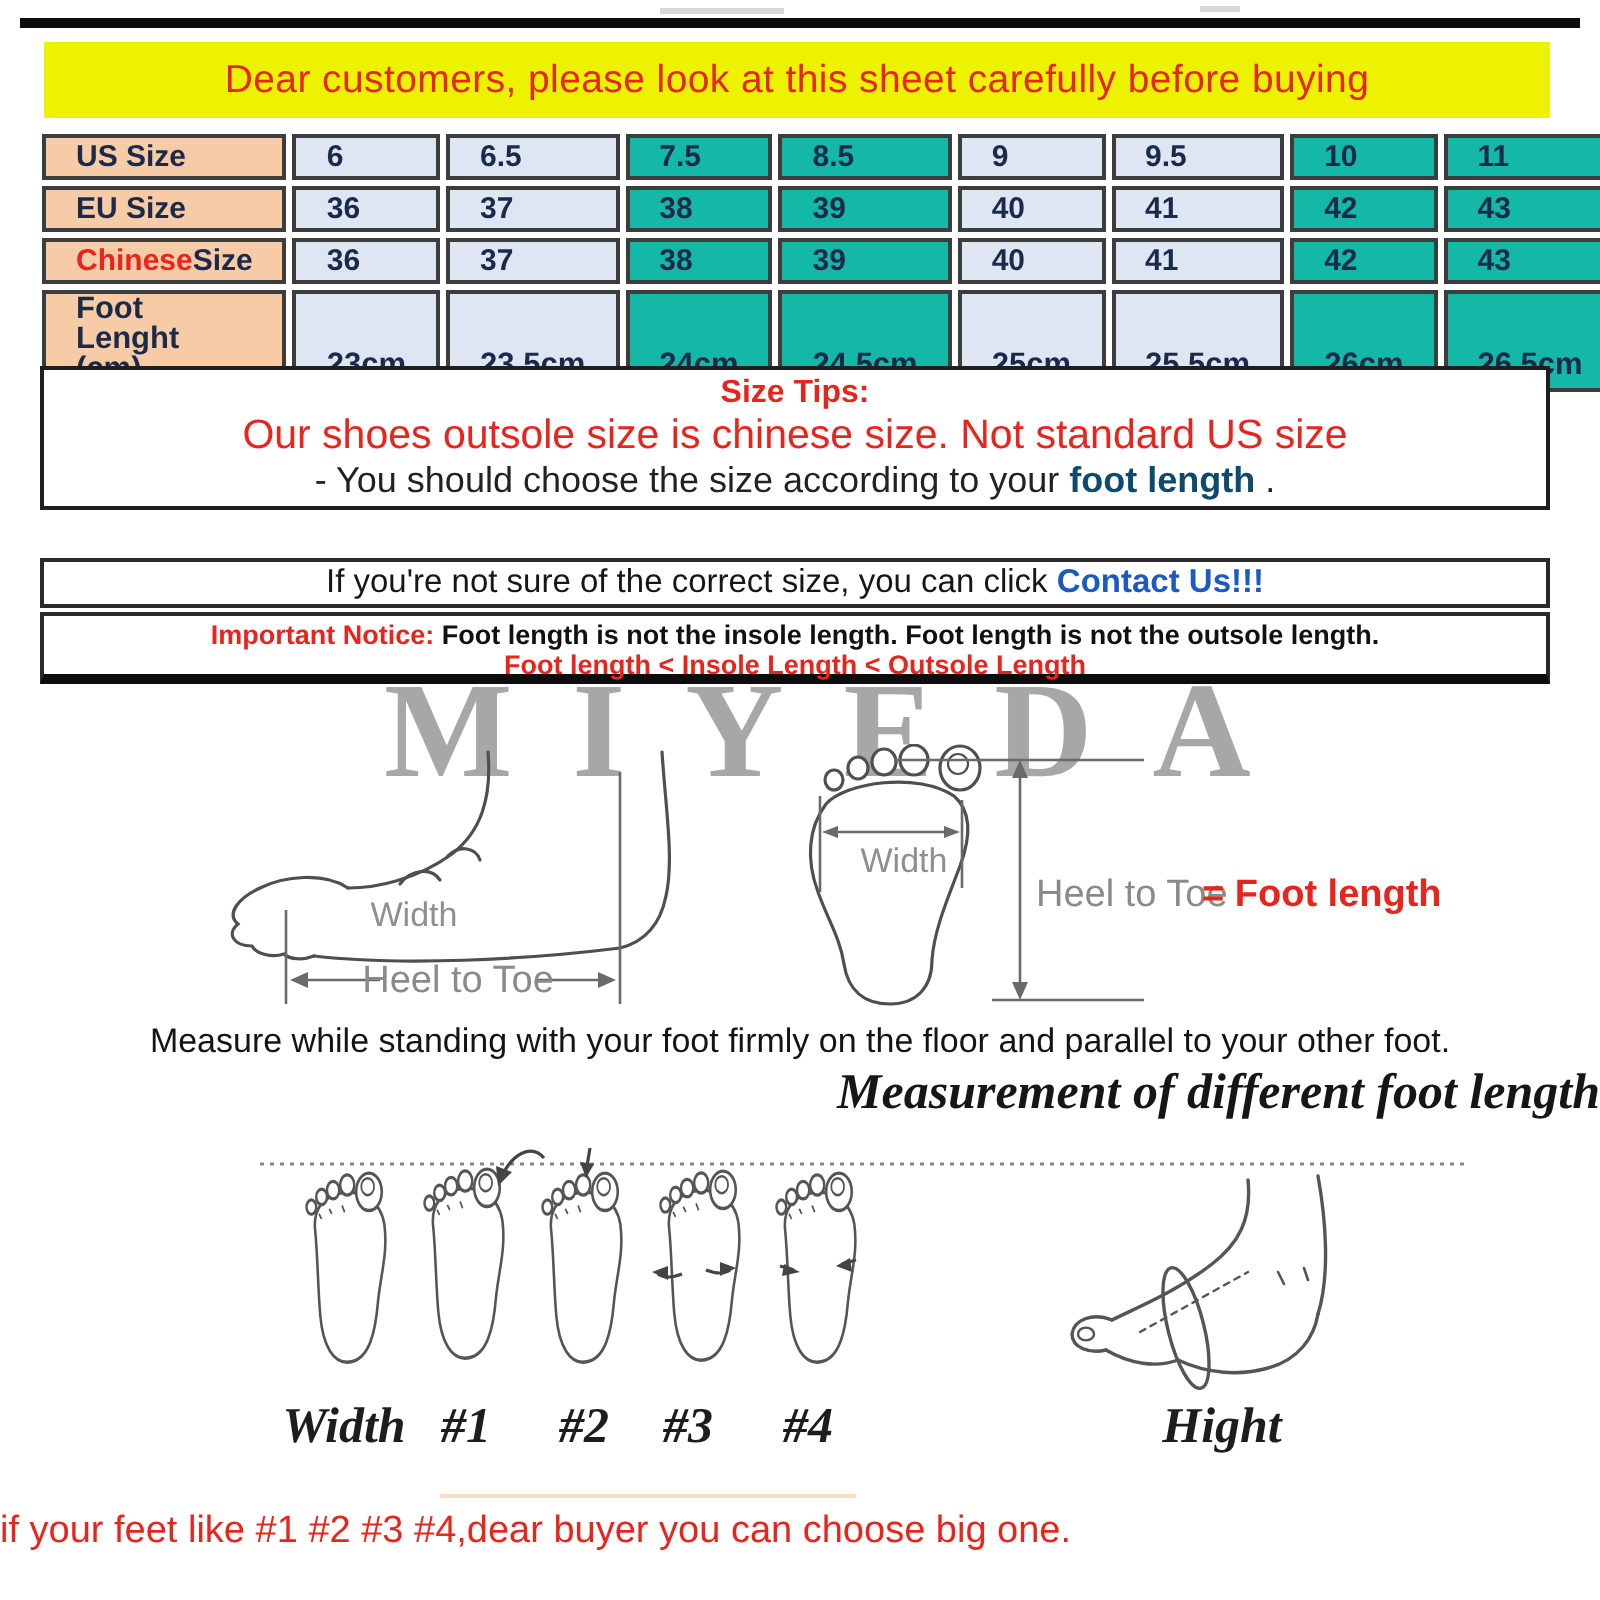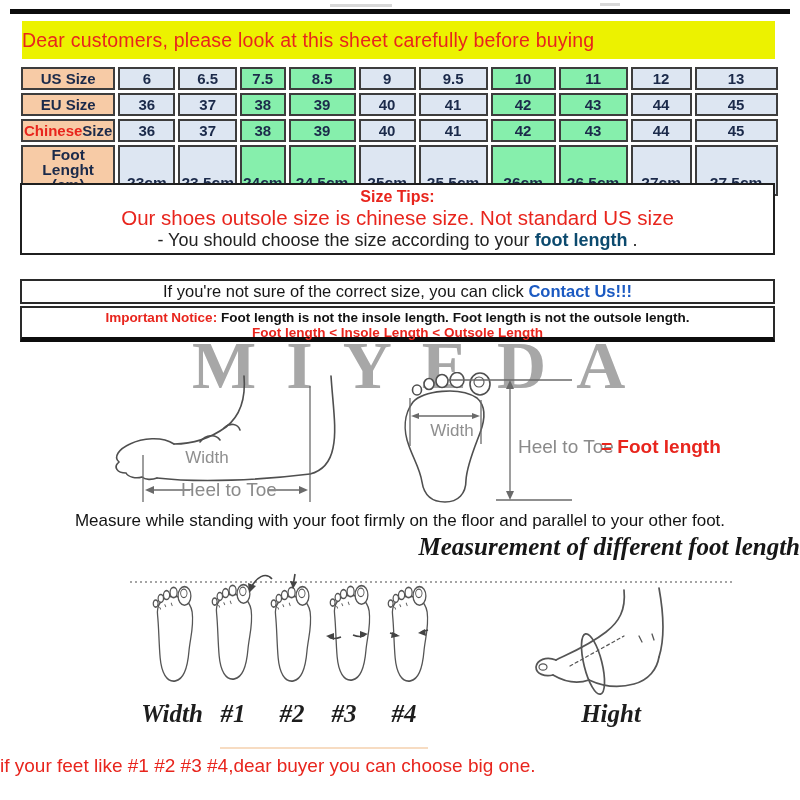--- a/index.html
+++ b/index.html
@@ -4,28 +4,28 @@
 <style>
   *{margin:0;padding:0;box-sizing:border-box}
   html,body{background:#fff}
   body{font-family:"Liberation Sans",sans-serif}
   .page{position:relative;width:800px;height:800px;background:#fff;overflow:hidden}
 
   .topbar{position:absolute;left:10px;top:9px;width:780px;height:5px;background:#0c0c0c}
   .smudge{position:absolute;background:#d8d8d8}
 
   .banner{position:absolute;left:22px;top:21px;width:753px;height:38px;background:#ecf200;
-    color:#e8251d;display:flex;align-items:center;justify-content:flex-start;font-size:19.5px;letter-spacing:0.2px}
+    color:#e8251d;display:flex;align-items:center;justify-content:center;font-size:19.5px;letter-spacing:0.2px}
 
   table.size-table{position:absolute;left:18px;top:64px;border-collapse:separate;border-spacing:3px}
-  table.size-table td{border:2px solid #3d3d3d;text-align:center;font-weight:bold;
-    color:#1b2a4a;font-size:15px;height:23px;padding:0 1px}
+  table.size-table td{border:2px solid #3d3d3d;text-align:left;font-weight:bold;
+    color:#1b2a4a;font-size:15px;height:23px;padding:0 15px}
   td.rowhead{background:#f7cba6;color:#111;font-size:13px}
   td.c-b{background:#dde6f2}
-  td.c-c{background:#86efac}
+  td.c-c{background:#14b8a6}
   td.red-label, .red-part{color:#e8251d}
   tr.footrow td{height:44px;vertical-align:bottom;padding-bottom:2px;font-size:15.5px}
   tr.footrow td.rowhead{vertical-align:middle;line-height:15px}
 
   .box{position:absolute;left:20px;width:755px;background:#fff;text-align:center;z-index:2}
   .tips{top:183px;height:72px;border:2px solid #1f1f1f;padding-top:3px}
   .tips .t1{color:#e8251d;font-weight:bold;font-size:16px;line-height:18px}
   .tips .t2{color:#e8251d;font-size:20.5px;line-height:23px}
   .tips .t3{color:#222;font-size:18px;line-height:22px}
   .tips .t3 .hl{color:#0c4a6e;font-weight:bold}

